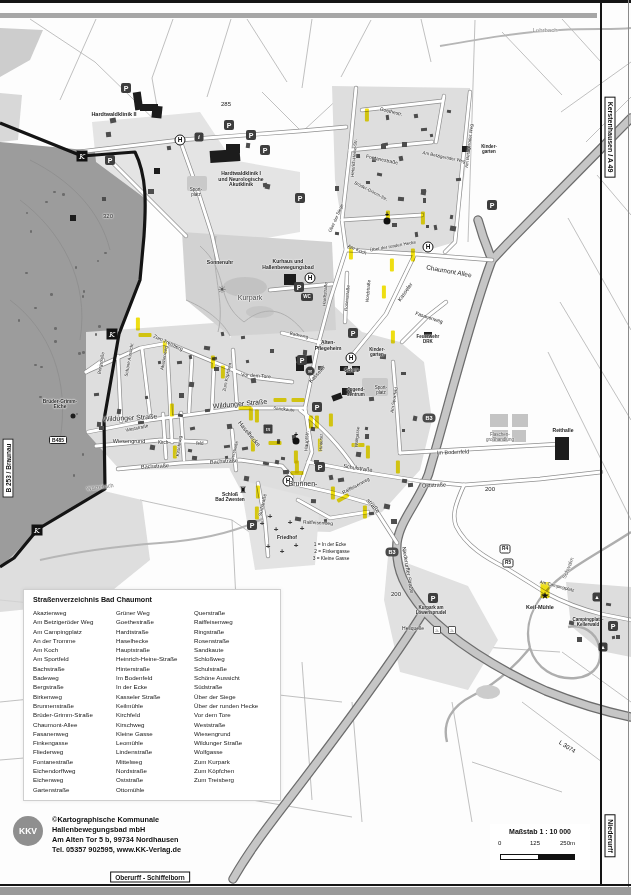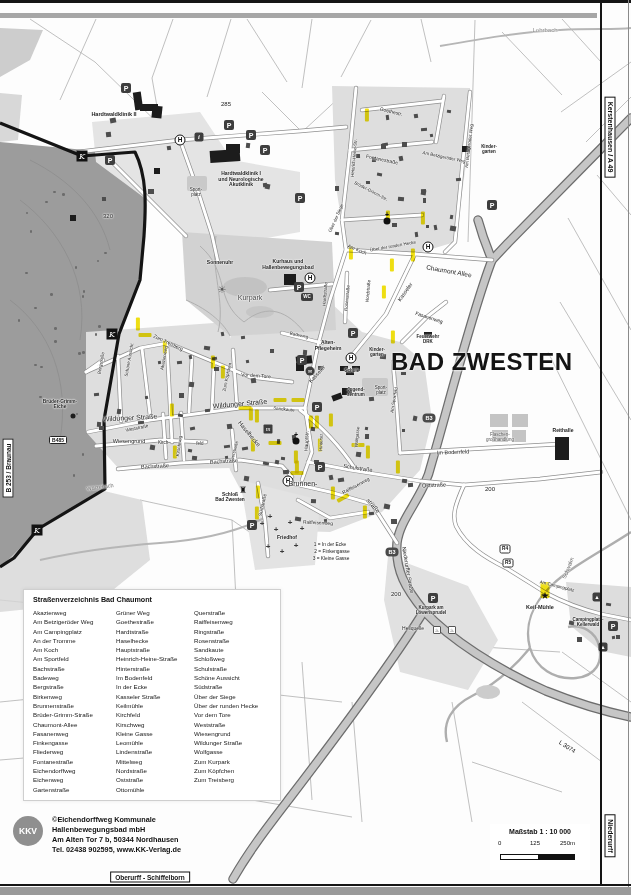--- a/index.html
+++ b/index.html
@@ -585,21 +585,20 @@
 Löwensprudel</div>
       <div class="map-label" style="left: 413px; top: 629px; font-size: 5px; font-weight: normal; transform: translate(-50%, -50%) rotate(0deg);">Heilquelle</div>
       <div class="map-label" style="left: 540px; top: 607px; font-size: 5.5px; font-weight: bold; transform: translate(-50%, -50%) rotate(0deg);">Keil-Mühle</div>
       <div class="map-label" style="left: 557px; top: 586px; font-size: 4.5px; font-weight: normal; transform: translate(-50%, -50%) rotate(14deg);">Am Campingplatz</div>
       <div class="map-label" style="left: 568px; top: 568px; font-size: 5.5px; font-weight: normal; color: rgb(96, 96, 96); transform: translate(-50%, -50%) rotate(-68deg);">Schwalm</div>
       <div class="map-label" style="left: 588px; top: 622px; font-size: 4.5px; font-weight: bold; transform: translate(-50%, -50%) rotate(0deg);">Campingplatz-
 Kellerwald</div>
       <div class="map-label" style="left: 567px; top: 747px; font-size: 6px; font-weight: normal; transform: translate(-50%, -50%) rotate(32deg);">L 3074</div>
     </div>
 
-  <div class="town-title">BAD ZWESTEN</div>
 
   <div class="sign left-sign">B 253 / Braunau</div>
   <div class="sign tr-sign">Kerstenhausen / A 49</div>
   <div class="sign br-sign">Niederurff</div>
   <div class="sign bot-sign">Oberurff - Schiffelborn</div>
 
   <div class="frame" style="left:0;top:0;width:631px;height:2.5px"></div>
   <div class="frame" style="left:0;top:13px;width:597px;height:5px;background:#a6a6a6"></div>
   <div class="frame" style="left:600px;top:0;width:1.6px;height:886px"></div>
   <div class="frame" style="left:628px;top:0;width:1.2px;height:895px;background:#8a8a8a"></div>
@@ -670,24 +669,24 @@
         <div>Wildunger Straße</div>
         <div>Wolfgasse</div>
         <div>Zum Kurpark</div>
         <div>Zum Köpfchen</div>
         <div>Zum Treisberg</div>
       </div>
   </div>
 
   <div class="publisher">
     <div class="kkv">KKV</div>
-    <div class="publine" style="top:5px">©Eichendorffweg Kommunale</div>
+    <div class="publine" style="top:5px">©Kartographische Kommunale</div>
     <div class="publine" style="top:15px">Hallenbewegungsbad mbH</div>
-    <div class="publine" style="top:25px">Am Alten Tor 7 b, 50344 Nordhausen</div>
-    <div class="publine" style="top:35px">Tel. 02438 902595, www.KK-Verlag.de</div>
+    <div class="publine" style="top:25px">Am Alten Tor 5 b, 99734 Nordhausen</div>
+    <div class="publine" style="top:35px">Tel. 05357 902595, www.KK-Verlag.de</div>
   </div>
 
   <div class="scalebar">
     <div class="sb-title">Maßstab 1 : 10 000</div>
     <div class="sb-tick" style="left:8px">0</div>
     <div class="sb-tick" style="left:40px">125</div>
     <div class="sb-tick" style="left:70px">250m</div>
     <div class="sb-bar">
         <span class="half"></span>
       </div>

